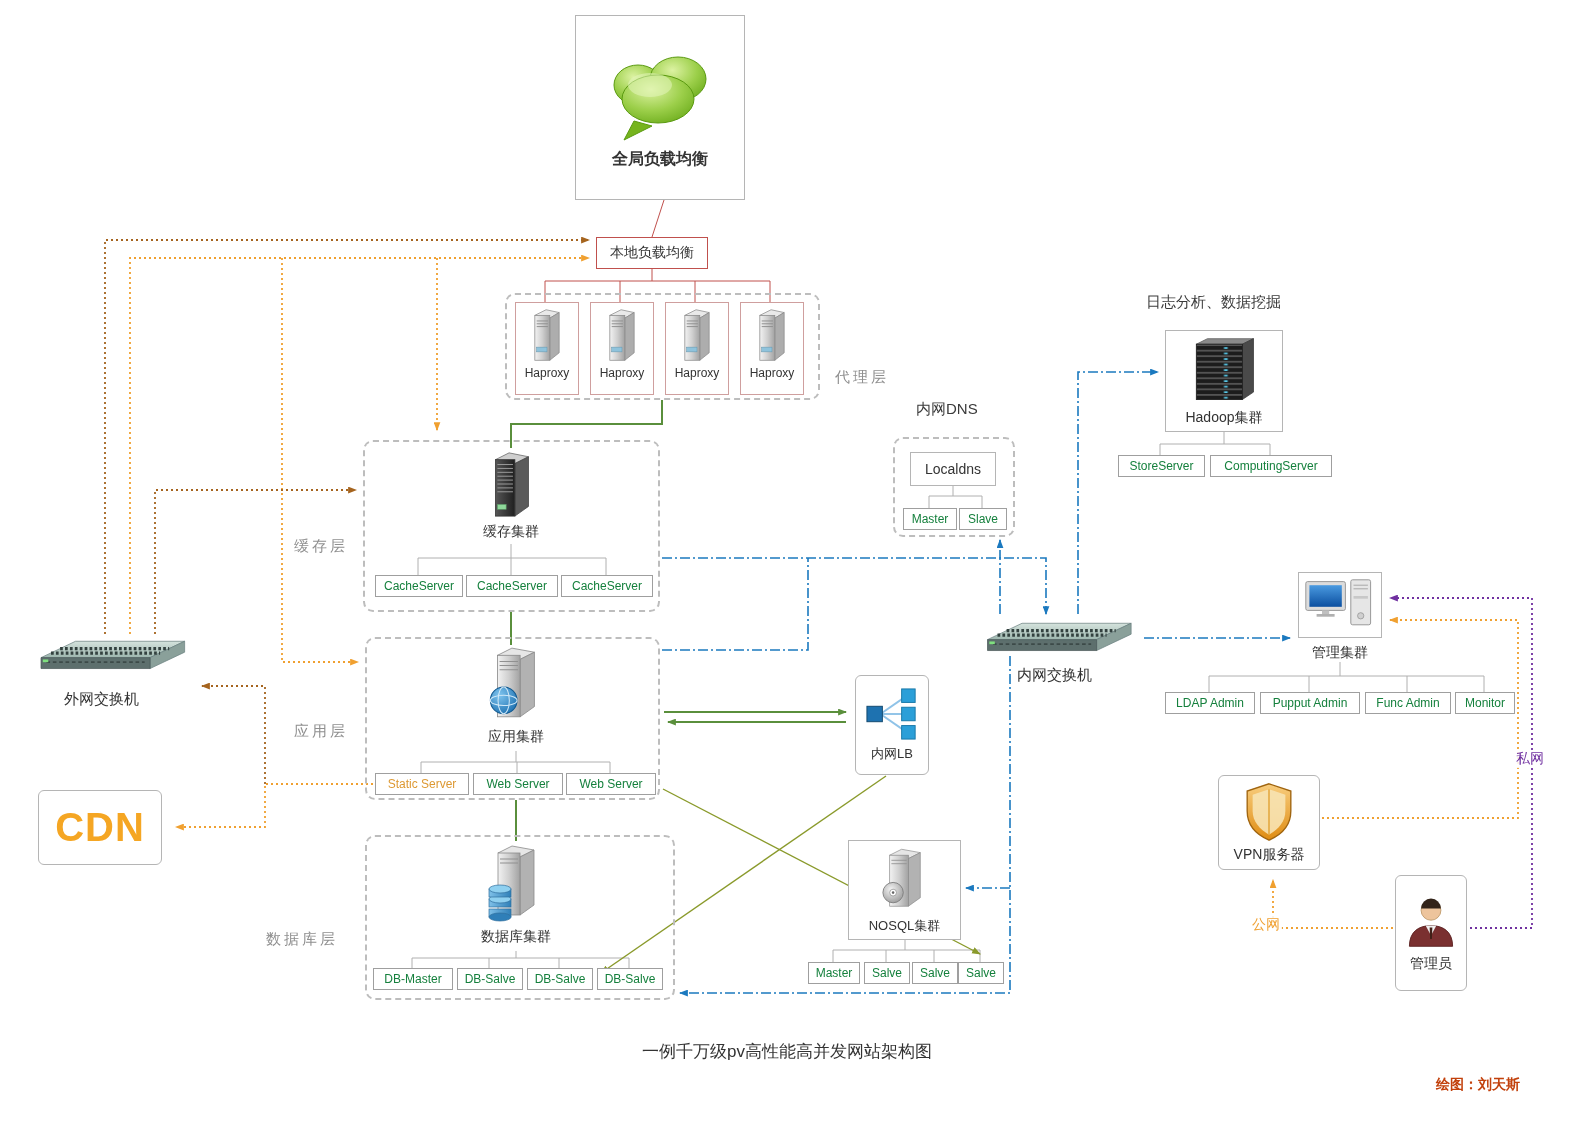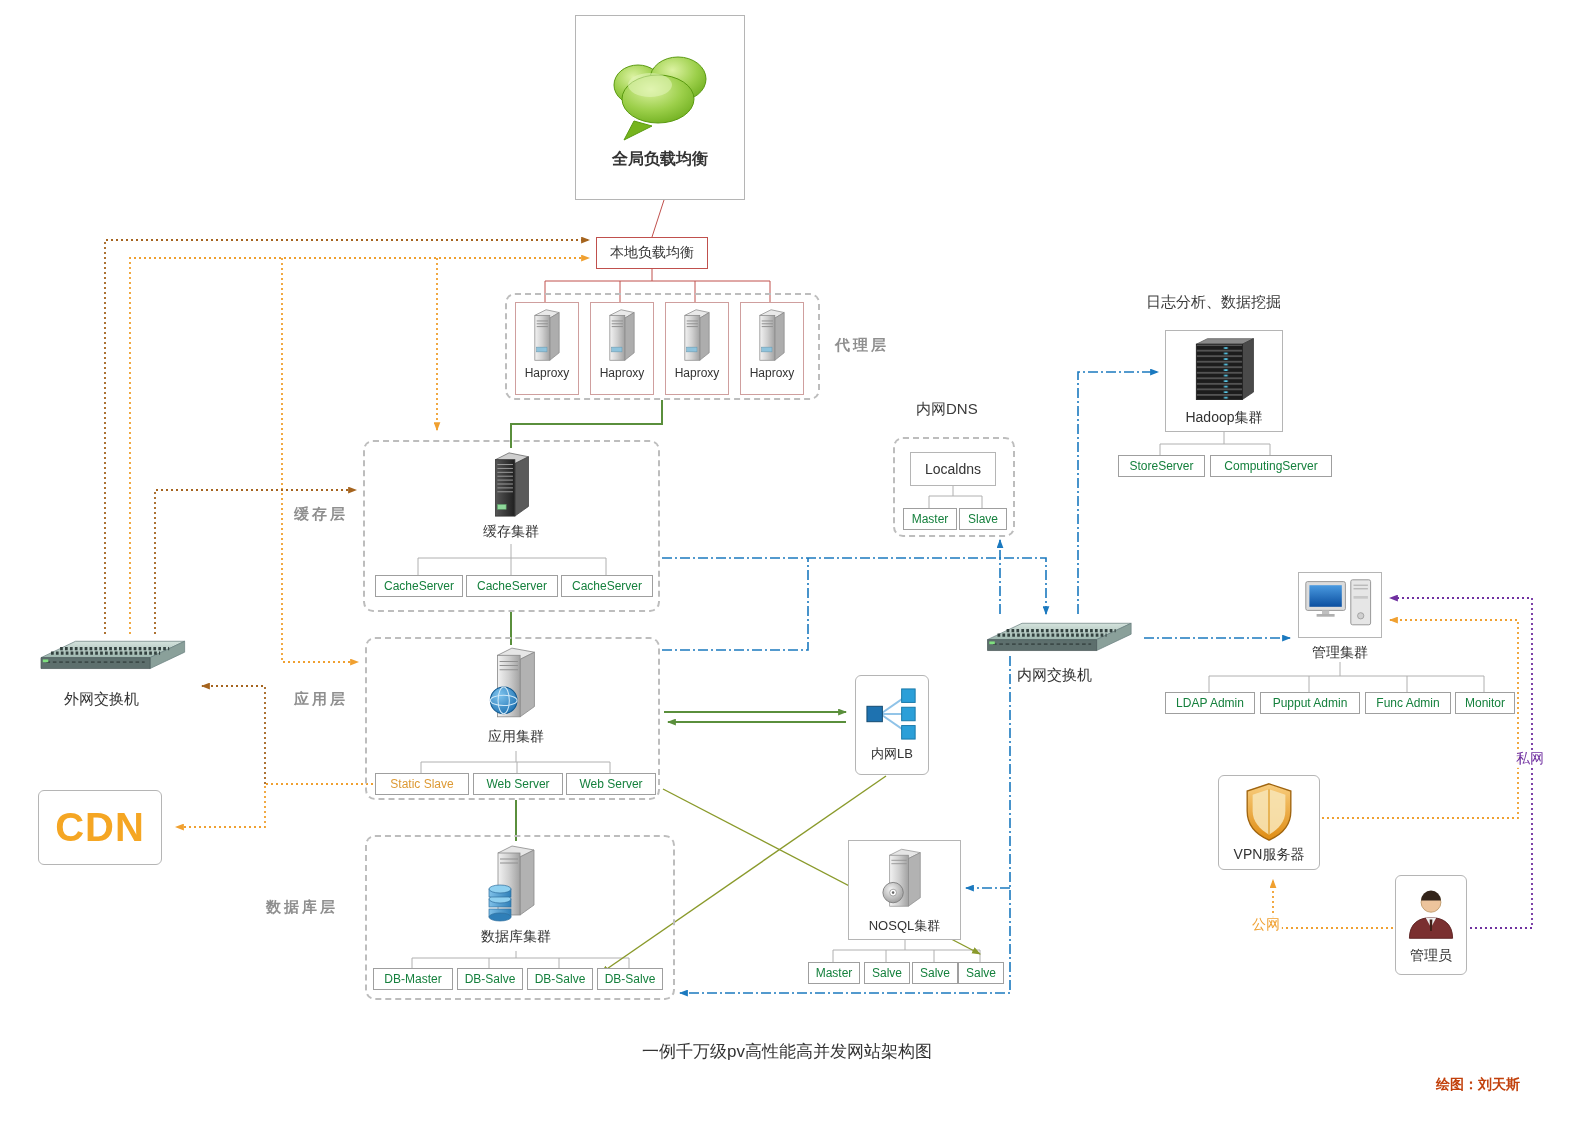--- a/index.html
+++ b/index.html
@@ -6,21 +6,21 @@
   #canvas{position:relative;width:1574px;height:1123px;background:#fff;overflow:hidden;}
   #edges{position:absolute;left:0;top:0;width:1574px;height:1123px;}
   .panel{position:absolute;background:#fff;border:1px solid #b5b5b5;display:flex;flex-direction:column;align-items:center;justify-content:center;gap:4px;box-sizing:border-box;}
   .rounded{border-radius:6px;}
   .dashed-box{position:absolute;border:2px dashed #bdbdbd;border-radius:10px;box-sizing:border-box;}
   .sbox{position:absolute;height:20px;background:#fff;border:1px solid #9f9f9f;box-sizing:content-box;
         display:flex;align-items:center;justify-content:center;font-size:12px;color:#15803d;white-space:nowrap;}
   .cluster{position:absolute;display:flex;flex-direction:column;align-items:center;gap:3px;}
   .node-label{font-size:14px;color:#333;white-space:nowrap;}
   .big{font-size:16px;font-weight:bold;color:#343434;}
-  .layer-label{position:absolute;font-size:15px;font-weight:bold;color:#8f8f8f;letter-spacing:3px;white-space:nowrap;}
+  .layer-label{position:absolute;font-size:15px;font-weight:normal;color:#8f8f8f;letter-spacing:3px;white-space:nowrap;margin-top:32px;}
   .section-title{position:absolute;font-size:15px;color:#3a3a3a;white-space:nowrap;}
   .switch-label{position:absolute;font-size:15px;color:#333;white-space:nowrap;}
   .redbox{position:absolute;background:#fff;border:1px solid #c0504d;display:flex;align-items:center;justify-content:center;
           font-size:14px;color:#333;box-sizing:border-box;}
   .proxy-item{position:absolute;width:64px;height:93px;border:1px solid #cf9f9e;background:#fff;display:flex;flex-direction:column;
           align-items:center;justify-content:flex-end;padding-bottom:14px;gap:2px;box-sizing:border-box;}
   .proxy-item .node-label{font-size:12px;}
   .cdn-text{font-size:40px;font-weight:bold;color:#f5a623;letter-spacing:1px;}
   .orange-text{color:#dd9933;}
   .net-tag{position:absolute;font-size:14px;white-space:nowrap;background:rgba(255,255,255,.85);padding:0 2px;}
@@ -380,21 +380,21 @@
     </svg>
   <div class="switch-label" style="left:64px;top:690px">外网交换机</div>
 
   <div class="dashed-box" style="left:365px;top:637px;width:295px;height:163px"></div>
   <div class="cluster" style="left:452px;top:643px;width:128px">
     <svg width="62" height="82" viewBox="0 0 60 80">
         <use href="#sym-globeserver"></use>
       </svg>
     <div class="node-label">应用集群</div>
   </div>
-  <div class="sbox orange-text" style="left:375px;top:773px;width:92px">Static Slave</div>
+  <div class="sbox orange-text" style="left:375px;top:773px;width:92px">Static Server</div>
   <div class="sbox" style="left:473px;top:773px;width:88px">Web Server</div>
   <div class="sbox" style="left:566px;top:773px;width:88px">Web Server</div>
   <div class="layer-label" style="left:294px;top:690px">应用层</div>
 
   <div class="panel rounded" style="left:38px;top:790px;width:124px;height:75px">
     <span class="cdn-text">CDN</span>
   </div>
 
   <div class="panel rounded" style="left:855px;top:675px;width:74px;height:100px">
     <svg width="54" height="54">
@@ -427,21 +427,21 @@
   <div class="sbox" style="left:912px;top:962px;width:44px">Salve</div>
   <div class="sbox" style="left:958px;top:962px;width:44px">Salve</div>
 
   <div class="panel rounded" style="left:1218px;top:775px;width:102px;height:95px">
     <svg width="52" height="60" viewBox="0 0 56 66">
         <use href="#sym-shield"></use>
       </svg>
     <div class="node-label">VPN服务器</div>
   </div>
 
-  <div class="panel rounded" style="left:1395px;top:875px;width:72px;height:100px">
+  <div class="panel rounded" style="left:1395px;top:875px;width:72px;height:116px">
     <svg width="54" height="58" viewBox="0 0 60 62">
         <use href="#sym-person"></use>
       </svg>
     <div class="node-label">管理员</div>
   </div>
 
   <div class="net-tag tag-purple" style="left:1514px;top:750px">私网</div>
   <div class="net-tag tag-orange" style="left:1250px;top:916px">公网</div>
 
   <div id="diagram-title">一例千万级pv高性能高并发网站架构图</div>

